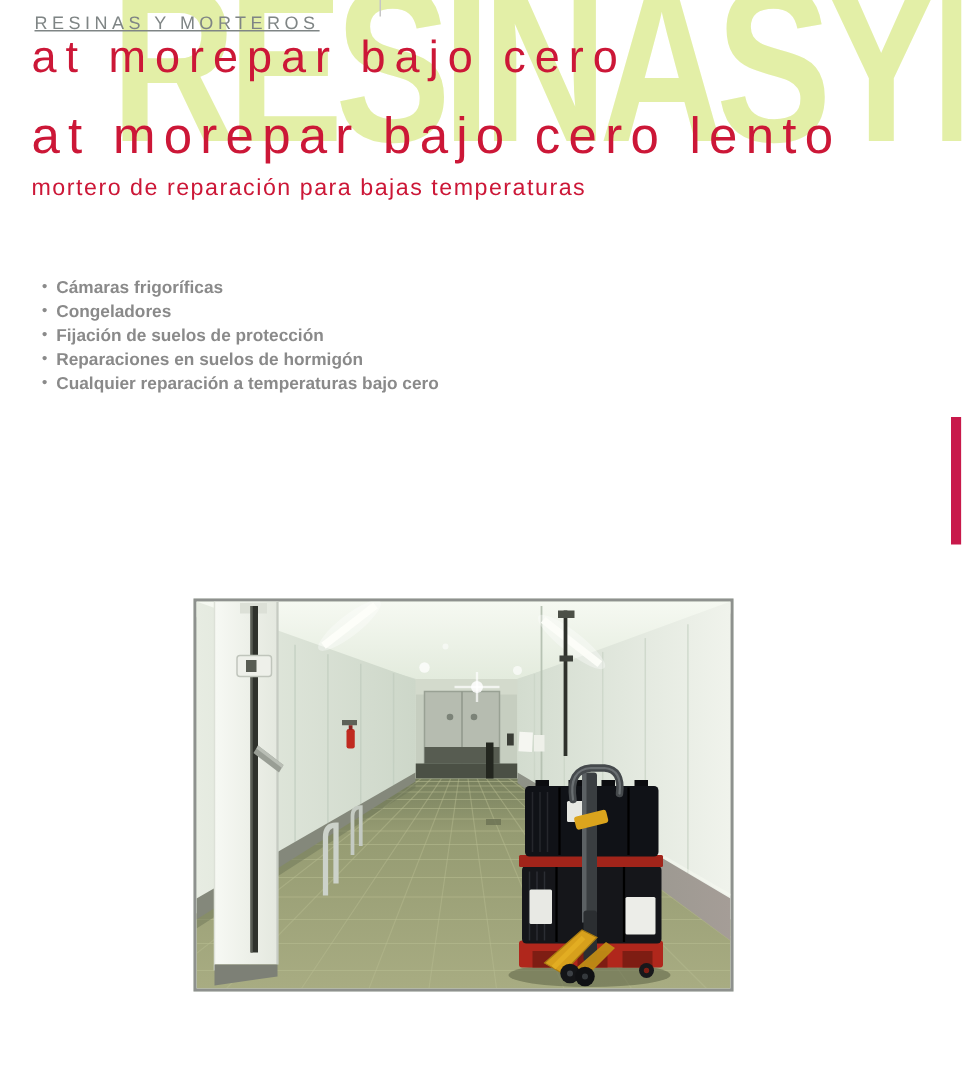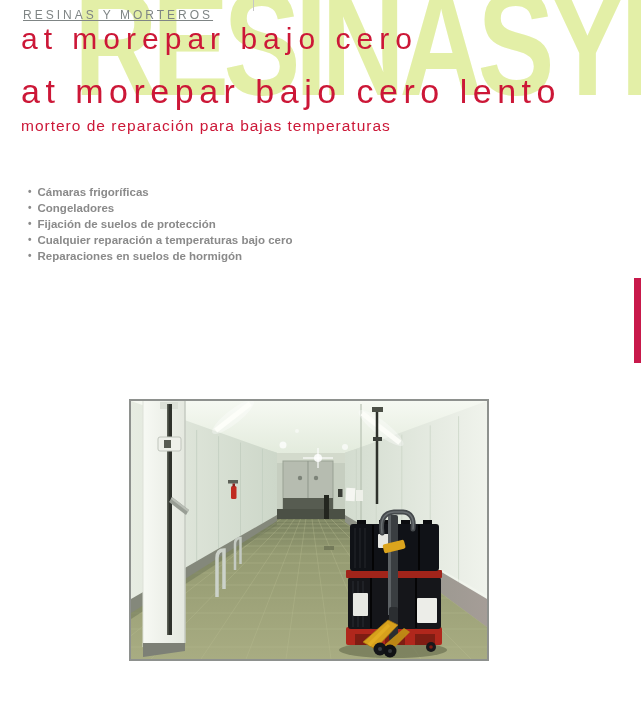--- a/index.html
+++ b/index.html
@@ -64,22 +64,22 @@
 
   <div class="category">RESINAS Y MORTEROS</div>
   <h1 class="title1">at morepar bajo cero</h1>
   <h2 class="title2">at morepar bajo cero lento</h2>
   <div class="subtitle">mortero de reparación para bajas temperaturas</div>
 
   <ul class="apps">
     <li><span class="bullet">•</span><span>Cámaras frigoríficas</span></li>
     <li><span class="bullet">•</span><span>Congeladores</span></li>
     <li><span class="bullet">•</span><span>Fijación de suelos de protección</span></li>
+    <li><span class="bullet">•</span><span>Reparaciones en suelos de hormigón</span></li>
     <li><span class="bullet">•</span><span>Cualquier reparación a temperaturas bajo cero</span></li>
-    <li><span class="bullet">•</span><span>Reparaciones en suelos de hormigón</span></li>
   </ul>
 
   <div class="edge-bar"></div>
 
   <figure class="photo" role="img" aria-label="Cold-storage corridor with pale green panel walls, tiled floor, far double door, and a red hand pallet truck loaded with stacked black containers">
     <svg viewBox="0 0 356 258" width="356" height="258" preserveAspectRatio="none">
       <defs>
         <linearGradient id="gc" x1="0" y1="0" x2="0" y2="1">
           <stop offset="0" stop-color="#f6f9f2"></stop>
             <stop offset="1" stop-color="#e3ebdd"></stop>

